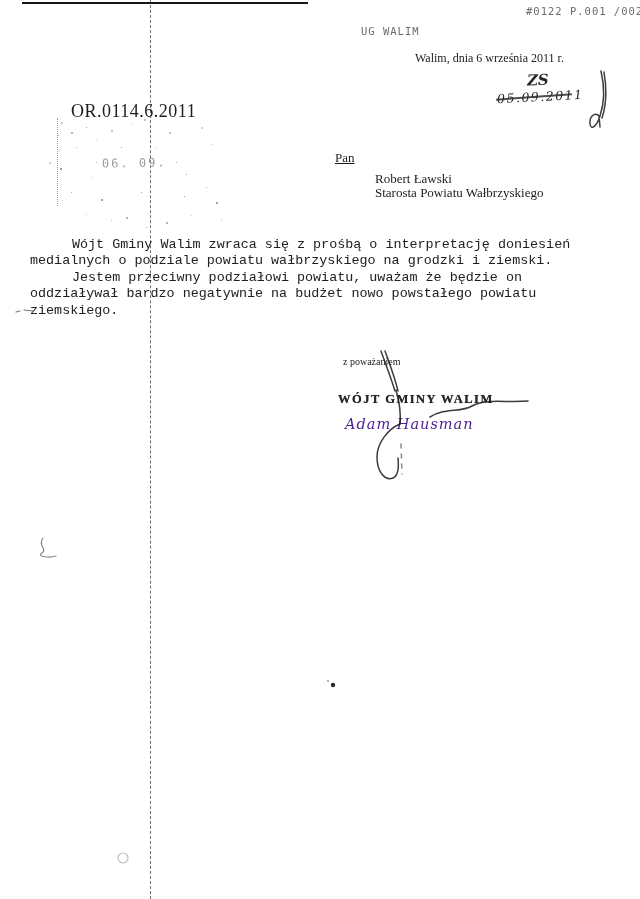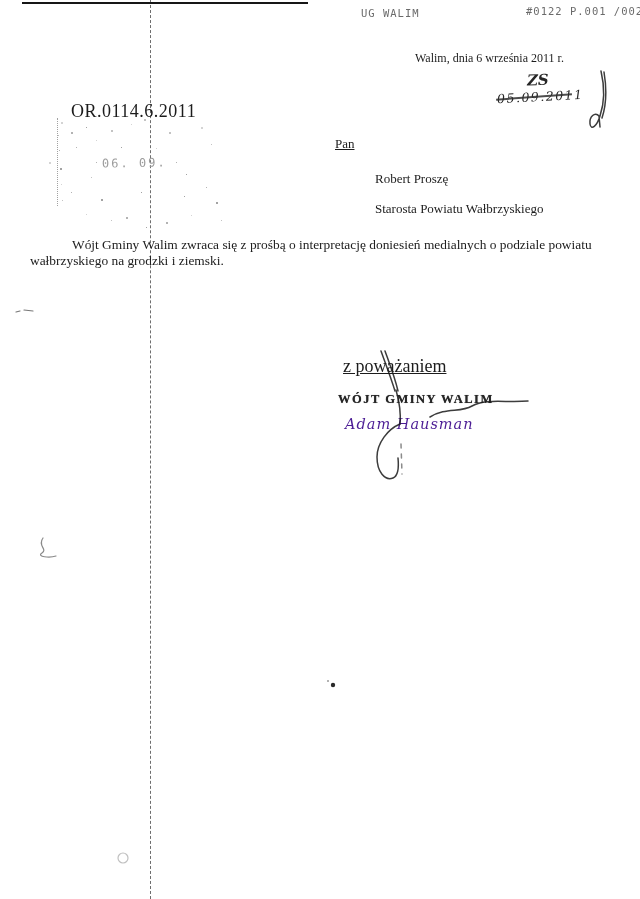--- a/index.html
+++ b/index.html
@@ -29,36 +29,36 @@
   .stamp-area{position:absolute;left:36px;top:114px;width:195px;height:115px;}
   .stamp-edge{position:absolute;left:21px;top:4px;height:88px;width:0;border-left:1.5px dotted #8a8a8a;opacity:.8;}
   .stamp-date{position:absolute;left:66px;top:42px;font-family:"DejaVu Sans Mono", monospace;
     font-size:12px;color:#9c9c9c;letter-spacing:2px;transform:rotate(-1deg);}
   .speck{position:absolute;background:#6f6f6f;border-radius:50%;}
   
   .addr{font-size:13px;}
   
   .body-text{position:absolute;left:30px;top:237px;width:588px;font-size:13.4px;line-height:16.4px;color:#202020;}
   .body-text p{margin:0;white-space:normal;}
-  .body-text p.indent{text-indent:42px;}
+  .body-text p.indent{text-indent:42px;font-family:Liberation Mono, monospace;}
   
-  .valediction{font-size:18px;text-decoration:underline;}
+  .valediction{font-size:10px;}
   .office-stamp{font-size:12.5px;font-weight:bold;letter-spacing:1.5px;color:#262626;text-shadow:0 0 .7px #444;}
   .signer-stamp{font-family:"DejaVu Serif", serif;font-style:italic;font-size:14.5px;letter-spacing:1px;color:#4c1d95;}
   .ink{position:absolute;left:0;top:0;pointer-events:none;}
 </style>
 </head>
 <body>
 
 <div class="page">
 
   <div class="fold-line"></div>
 
   <div class="top-rule"></div>
-  <span class="abs fax-line" style="left:321px;top:7px;padding-left:40px;">UG WALIM</span>
+  <span class="abs fax-line" style="left:321px;top:25px;padding-left:40px;">UG WALIM</span>
   <span class="abs fax-line" style="left:526px;top:5px;">#0122 P.001 /002</span>
 
 
   <span class="abs dateline" style="left:415px;top:51px;">Walim, dnia 6 września 2011 r.</span>
 
   <span class="abs hand hw-initials" style="left:527px;top:71px;">ZS</span>
   <span class="abs hand hw-date" style="left:497px;top:89px;">05.09.2011</span>
   <div class="hw-strike"></div>
 
   <span class="abs reference" style="left:71px;top:101px;">OR.0114.6.2011</span>
@@ -97,26 +97,27 @@
       <span class="speck" style="left: 155px; top: 101px; width: 1.4px; height: 1.4px; opacity: 0.4;"></span>
       <span class="speck" style="left: 185px; top: 106px; width: 1.4px; height: 1.4px; opacity: 0.55;"></span>
       <span class="speck" style="left: 130px; top: 108px; width: 2px; height: 2px; opacity: 0.7;"></span>
       <span class="speck" style="left: 110px; top: 113px; width: 1.4px; height: 1.4px; opacity: 0.85;"></span>
       <span class="speck" style="left: 95px; top: 10px; width: 1.4px; height: 1.4px; opacity: 0.4;"></span>
       <span class="speck" style="left: 108px; top: 5px; width: 2px; height: 2px; opacity: 0.55;"></span>
       <span class="speck" style="left: 60px; top: 48px; width: 1.4px; height: 1.4px; opacity: 0.7;"></span>
       <span class="speck" style="left: 148px; top: 82px; width: 1.4px; height: 1.4px; opacity: 0.85;"></span>
     </div>
 
-  <span class="abs addr" style="left:335px;top:136px;text-decoration:underline;">Pan</span>
-  <span class="abs addr" style="left:375px;top:171px;">Robert Proszę</span>
-  <span class="abs addr" style="left:375px;top:185px;margin-top:16px;">Starosta Powiatu Wałbrzyskiego</span>
+  <span class="abs addr" style="left:335px;top:150px;text-decoration:underline;">Pan</span>
+  <span class="abs addr" style="left:375px;top:171px;">Robert Ławski</span>
+  <span class="abs addr" style="left:375px;top:185px;">Starosta Powiatu Wałbrzyskiego</span>
 
   <div class="body-text">
     <p class="indent">Wójt Gminy Walim zwraca się z prośbą o interpretację doniesień medialnych o podziale powiatu wałbrzyskiego na grodzki i ziemski.</p>
+    <p class="indent">Jestem przeciwny podziałowi powiatu, uważam że będzie on oddziaływał bardzo negatywnie na budżet nowo powstałego powiatu ziemskiego.</p>
   </div>
 
   <span class="abs valediction" style="left:343px;top:356px;">z poważaniem</span>
   <span class="abs office-stamp" style="left:338px;top:392px;text-align:right;">WÓJT GMINY WALIM</span>
   <span class="abs signer-stamp" style="left:345px;top:416px;">Adam Hausman</span>
 
   <svg class="ink" width="640" height="899" viewBox="0 0 640 899">
     <g fill="none" stroke="#1b1b1b" stroke-width="1.5" stroke-linecap="round" opacity="0.85">
 
       <path d="M601,71 C605,88 604,104 600,116 C597,126 591,131 590,124 C589,117 595,111 599,116 L600,127"></path>

